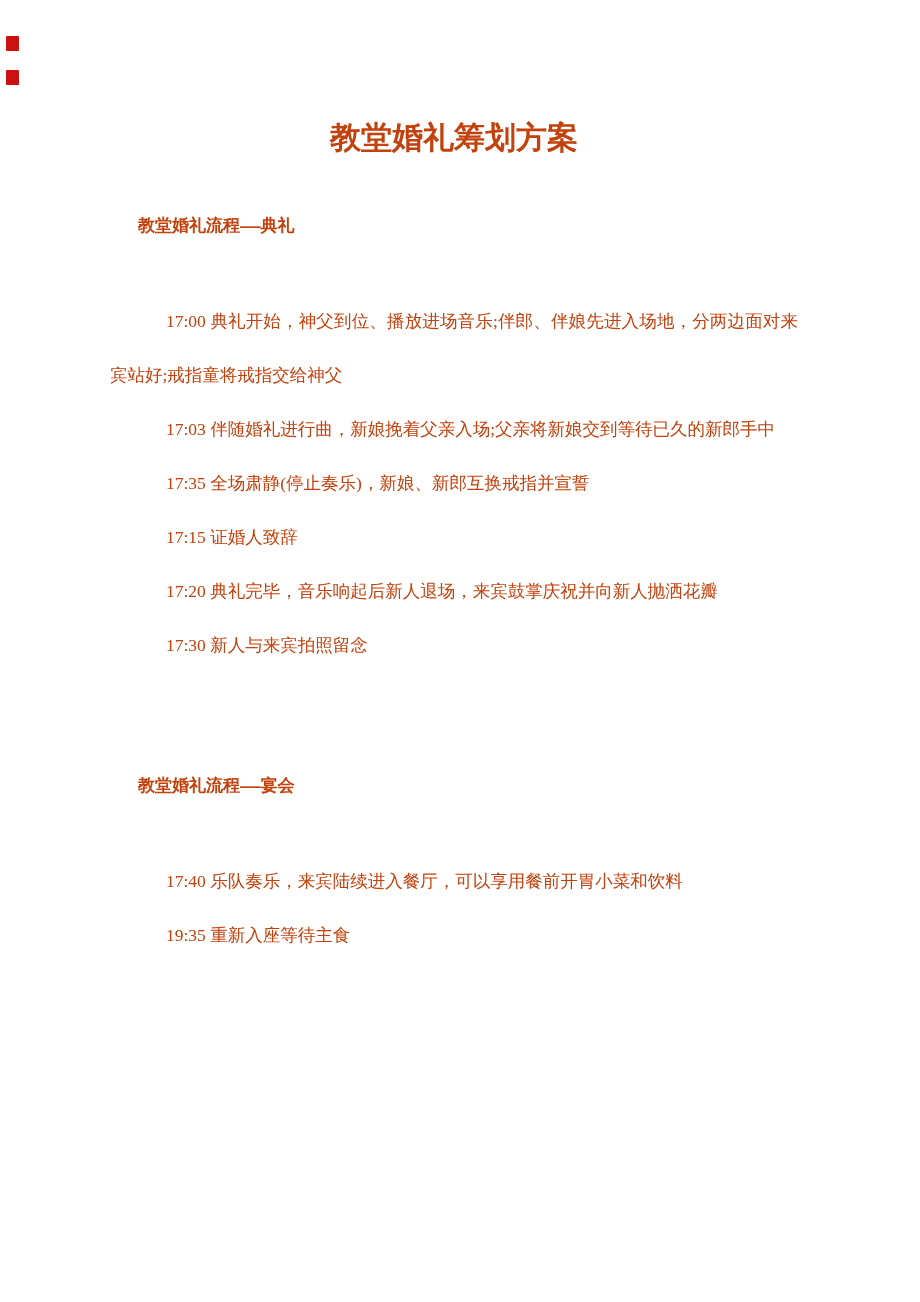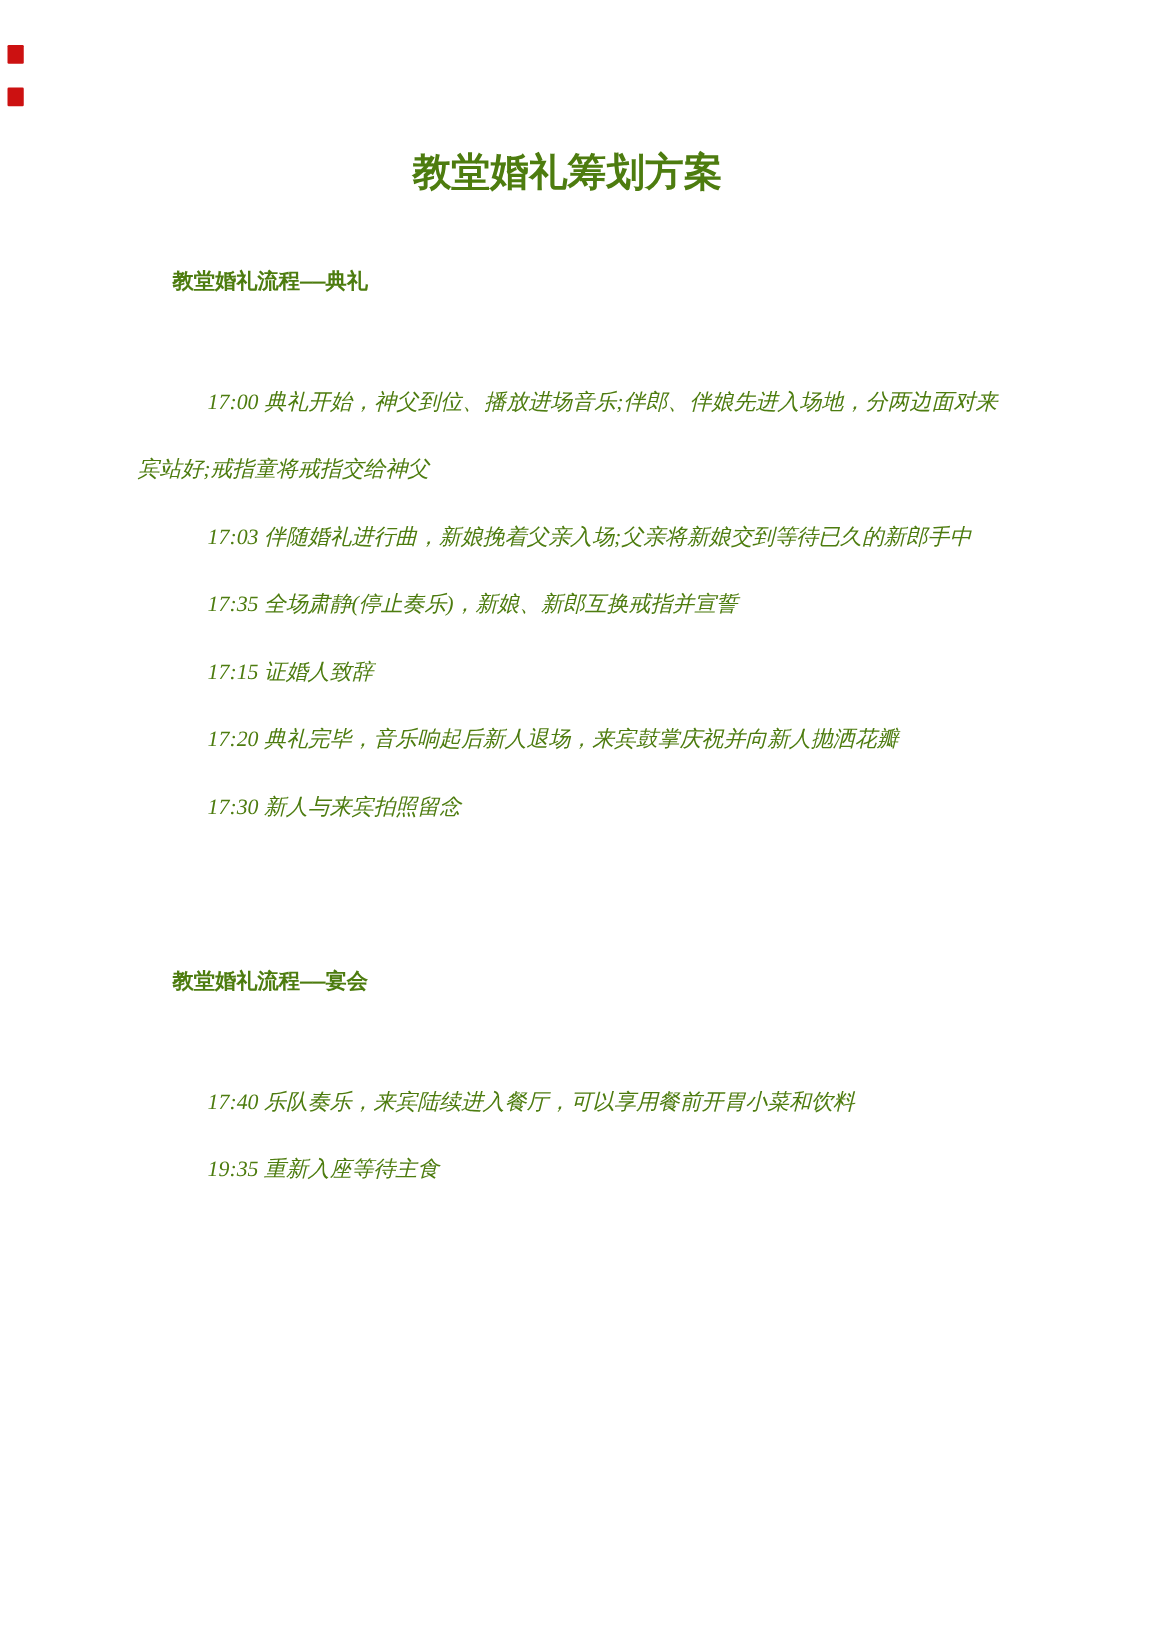--- a/index.html
+++ b/index.html
@@ -7,21 +7,21 @@
     padding: 0;
     background: #ffffff;
   }
   .page {
     position: relative;
     width: 920px;
     height: 978px;
     background: #ffffff;
     overflow: hidden;
     font-family: "Liberation Serif", "DejaVu Serif", serif;
-    color: #4d7c0f;
+    color: #c2410c;
   }
   .corner-marks {
     position: absolute;
     left: 6px;
     top: 36px;
     width: 16px;
   }
   .corner-mark {
     width: 13px;
     height: 15px;
@@ -47,21 +47,20 @@
     margin: 0 0 0 28px;
   }
   .section-heading.first {
     margin-top: 58px;
   }
   .section-heading.second {
     margin-top: 104px;
   }
   .schedule {
     margin-top: 56px;
-    font-style: italic;
   }
   .schedule p {
     margin: 0;
     font-size: 17.5px;
     line-height: 54px;
     text-indent: 56px;
     text-align: justify;
   }
 </style>
 </head>

